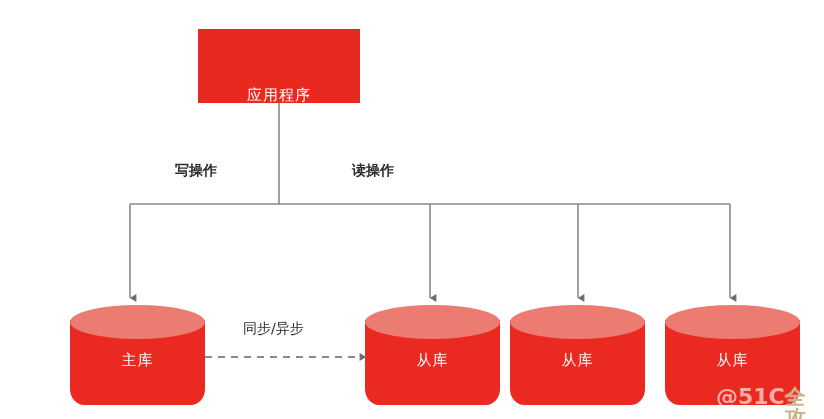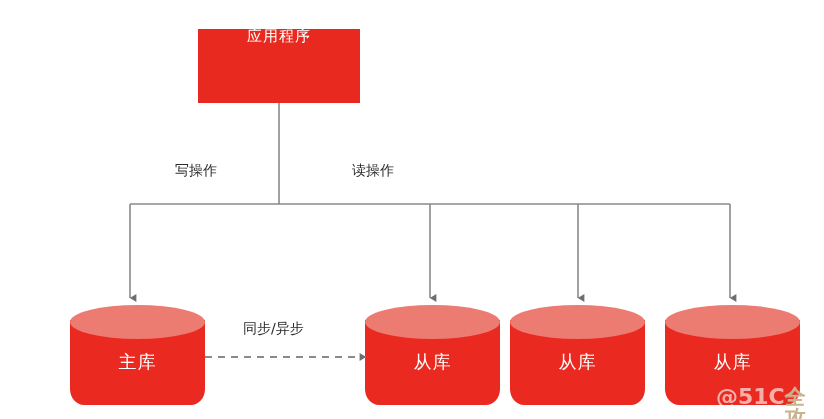--- a/index.html
+++ b/index.html
@@ -28,37 +28,37 @@
   
   .app-box {
     position: absolute;
     left: 198px;
     top: 29px;
     width: 162px;
     height: 74px;
     background: #e8291f;
     box-sizing: border-box;
     display: flex;
-    align-items: flex-start;
+    align-items: flex-end;
     justify-content: center;
   }
   .app-box-label {
     color: #ffffff;
     font-size: 15px;
     font-weight: 400;
     letter-spacing: 1px;
     line-height: 1;
   }
 
   
   .edge-label {
     position: absolute;
     color: #2b2b2b;
     font-size: 14px;
-    font-weight: 400;
+    font-weight: 700;
     line-height: 1;
     white-space: nowrap;
   }
   .edge-label-write { left: 175px; top: 163px; }
   .edge-label-read  { left: 332px; top: 163px; margin-left: 20px; }
   .edge-label-sync  { left: 243px; top: 321px; font-weight: 400; }
 
   
   .cylinder {
     position: absolute;
@@ -83,21 +83,21 @@
     background: #ec7b72;
     border-radius: 50% / 50%;
   }
   .cyl-label {
     position: absolute;
     left: 0;
     top: 48px;
     width: 135px;
     text-align: center;
     color: #ffffff;
-    font-size: 18px;
+    font-size: 15px;
     font-weight: 400;
     letter-spacing: 1px;
     line-height: 1;
   }
   .cyl-master { left: 70px;  top: 305px; }
   .cyl-s1     { left: 365px; top: 305px; }
   .cyl-s2     { left: 510px; top: 305px; }
   .cyl-s3     { left: 665px; top: 305px; }
 
   

